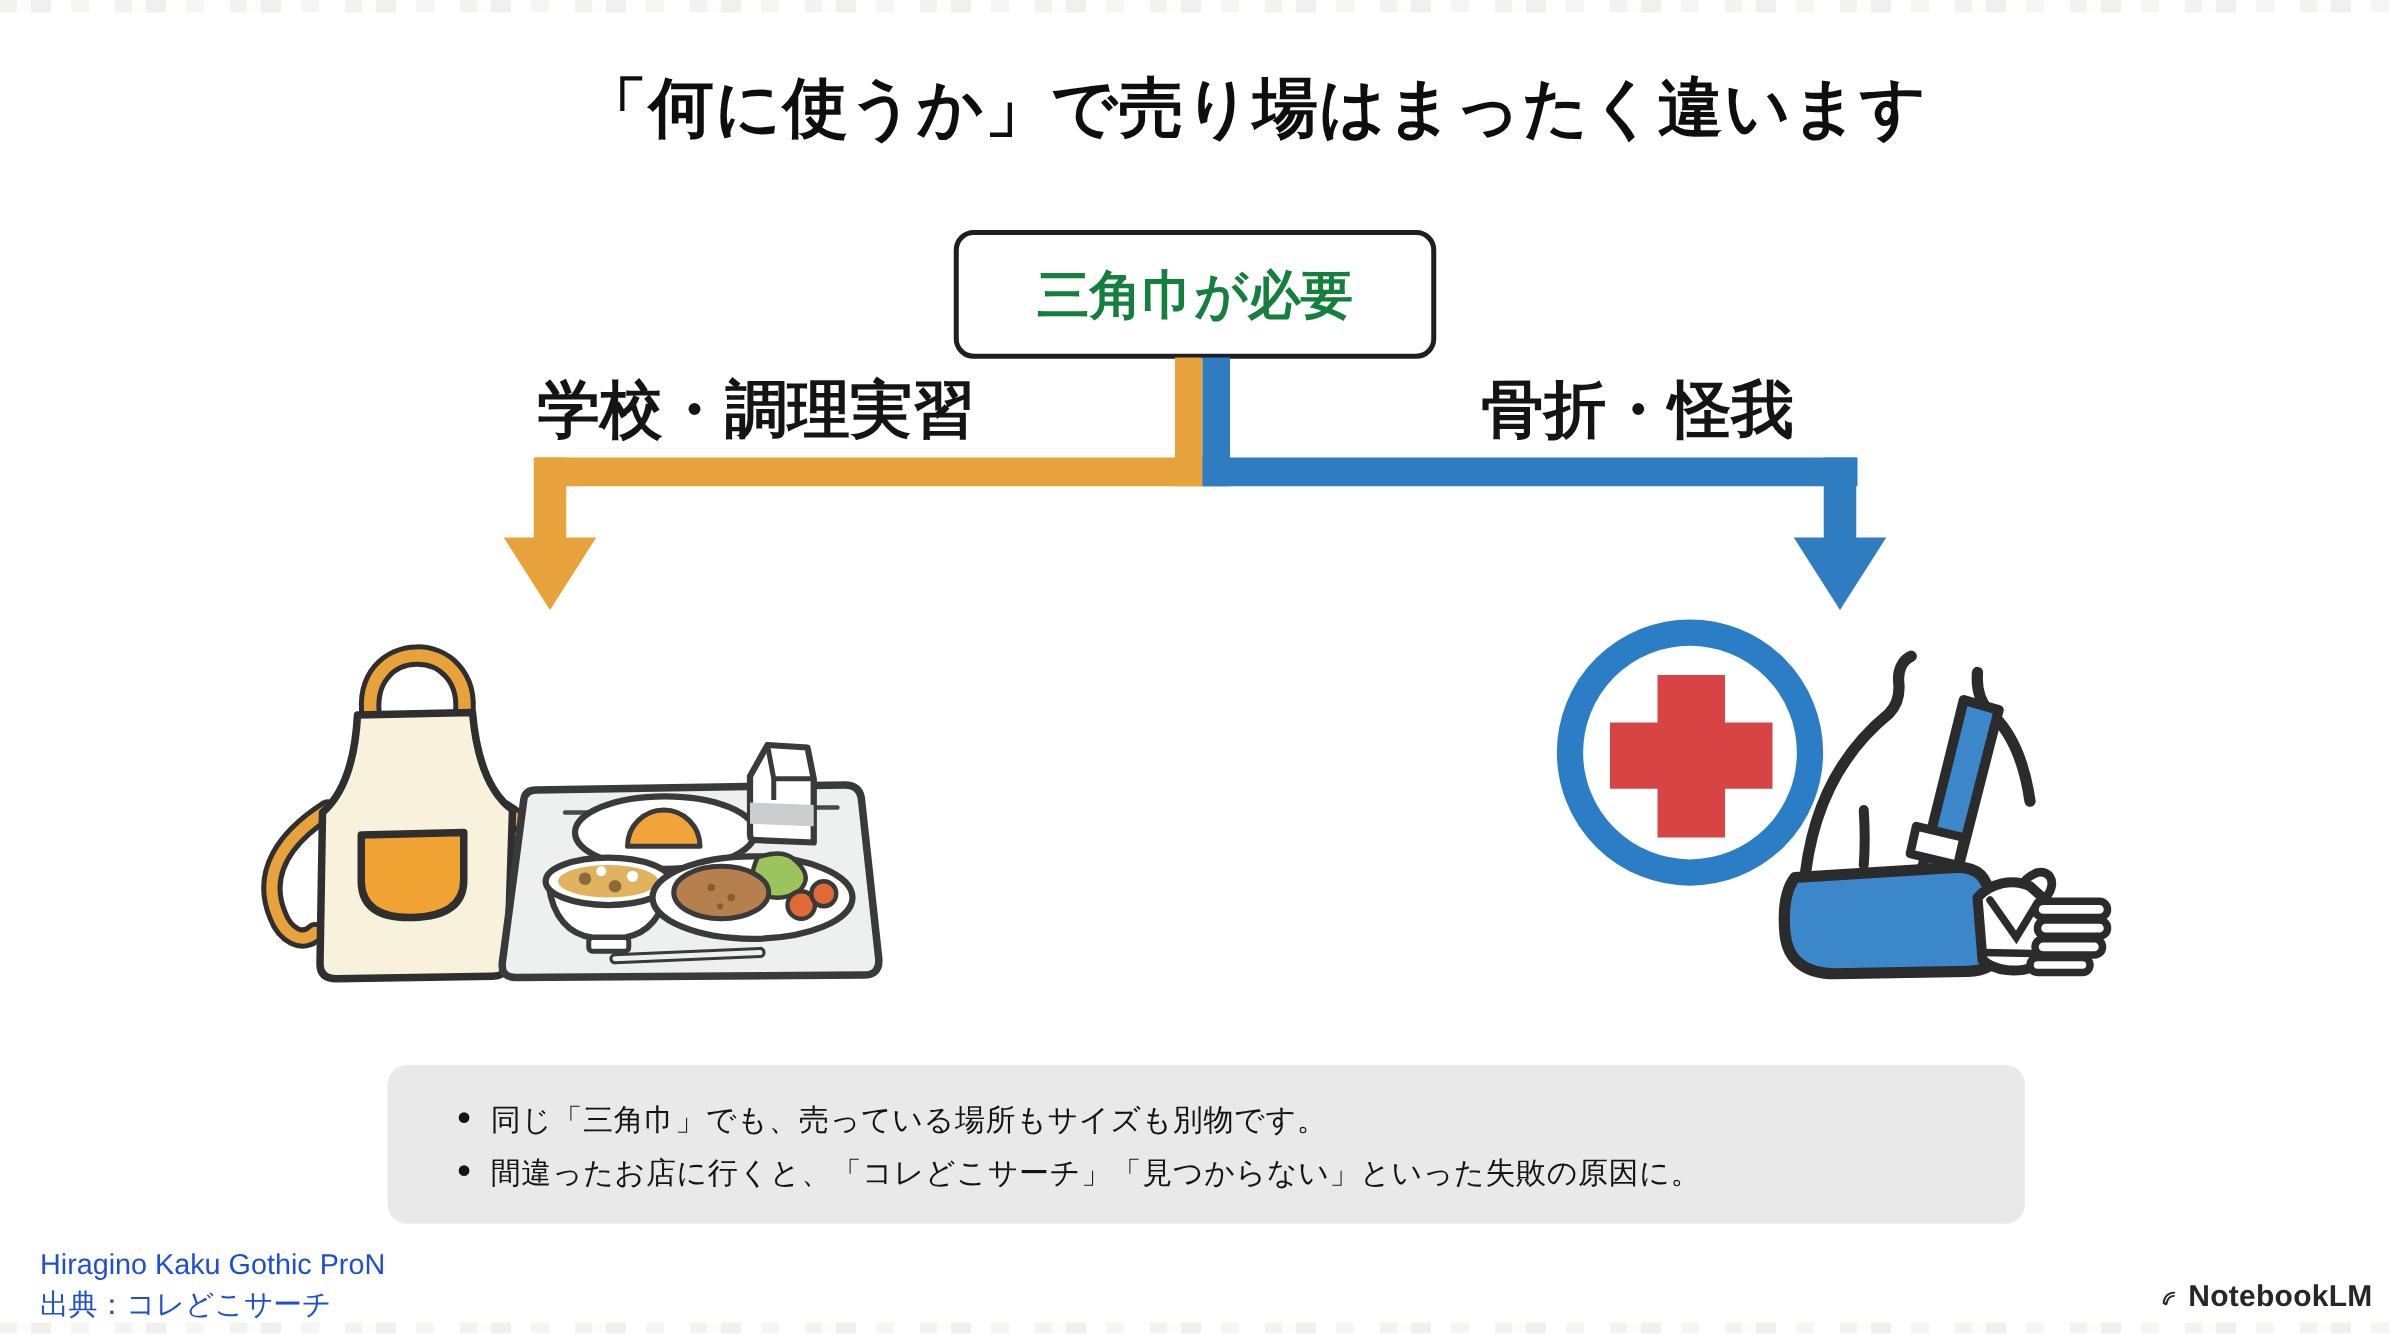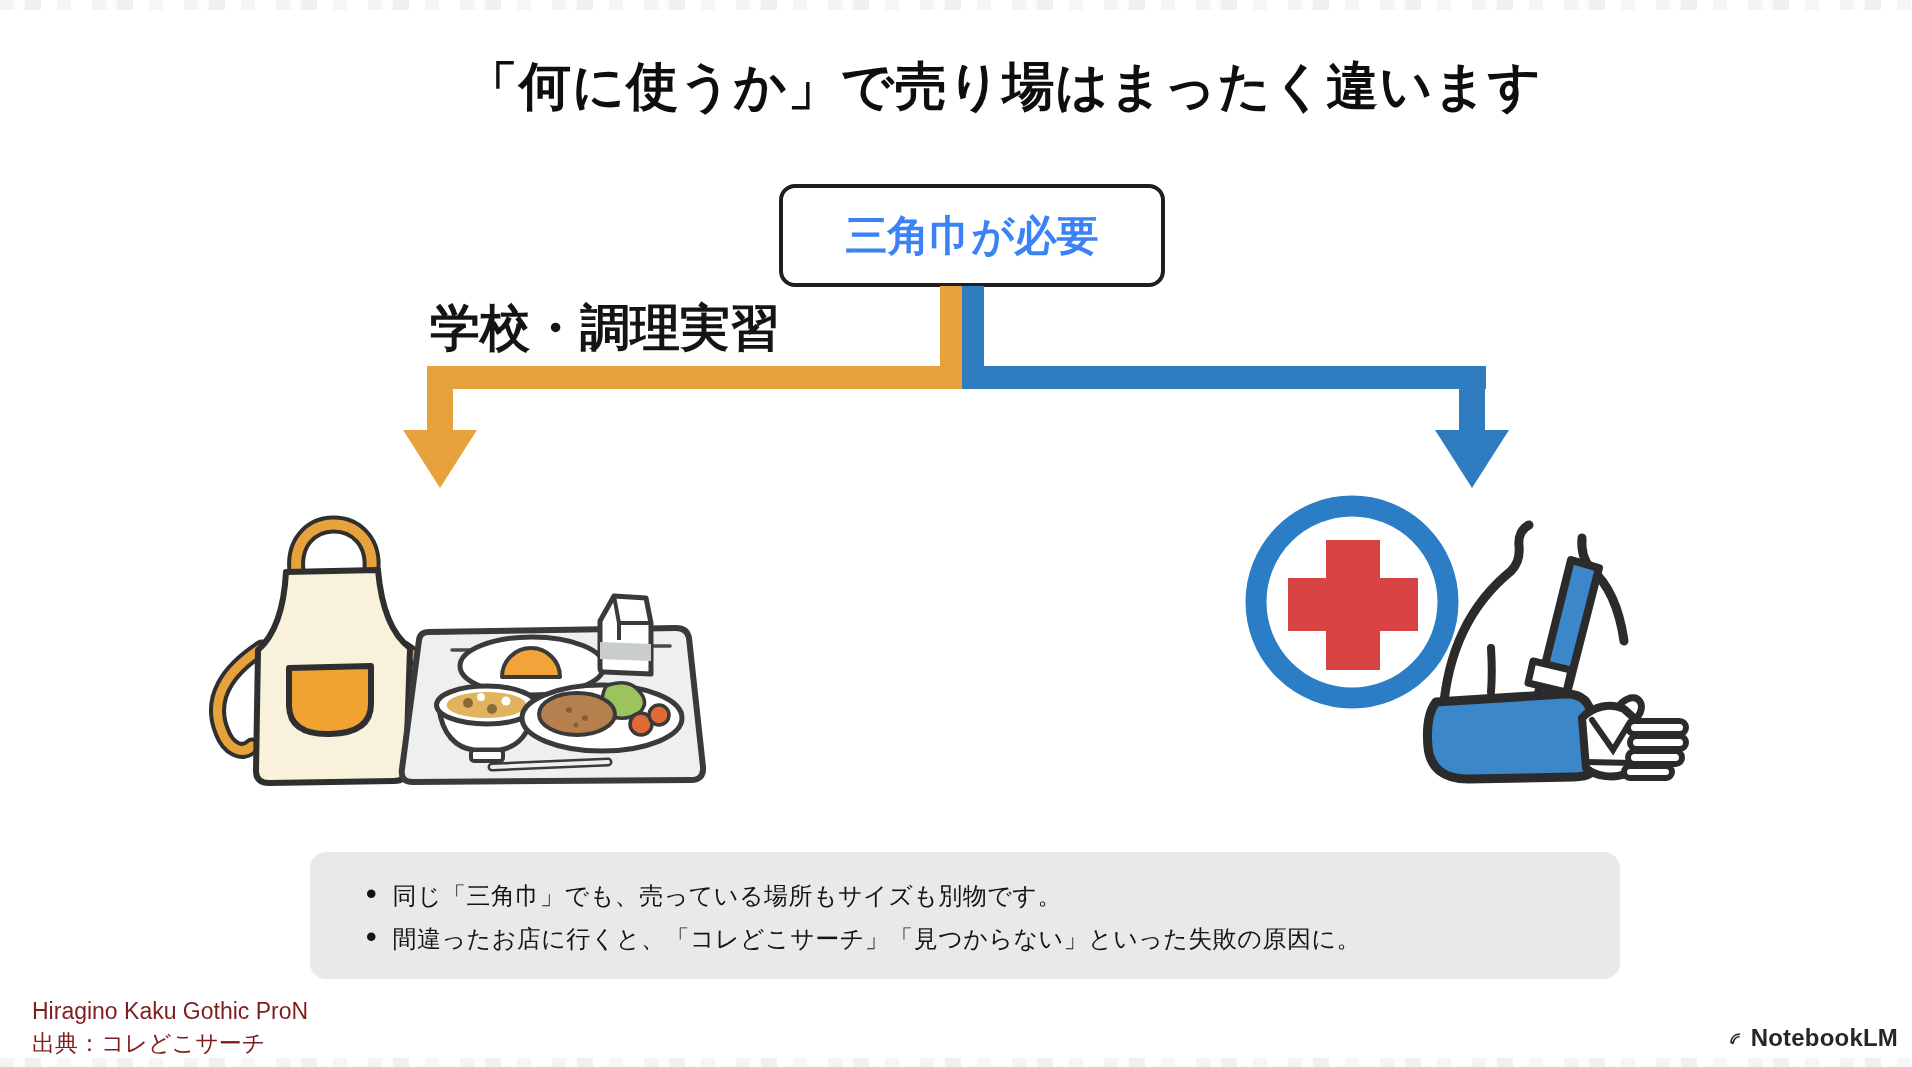--- a/index.html
+++ b/index.html
@@ -25,21 +25,21 @@
 
   .title {
     top:52px; left:0; width:1912px; text-align:center;
     font-size:52px; font-weight:800; letter-spacing:1px; color:#0e0e0e;margin-left:48px;
   }
 
   .root-box {
     left:763px; top:184px; width:386px; height:103px;
     background:#ffffff; border:4px solid #1f1f1f; border-radius:16px;
     display:flex; align-items:center; justify-content:center;
-    font-size:42px; font-weight:800; color:#3b82f6;margin-left:16px;
+    font-size:42px; font-weight:800; color:#15803d;
   }
 
   
   .stem-orange { left:940px; top:286px; width:22px; height:103px; background:#E8A23B; }
   .stem-blue   { left:962px; top:286px; width:22px; height:103px; background:#2F7CC1; }
   .bar-orange  { left:429px; top:366px; width:533px; height:23px; background:#E8A23B; }
   .bar-blue    { left:962px; top:366px; width:524px; height:23px; background:#2F7CC1; }
   .drop-orange { left:427px; top:366px; width:26px; height:66px; background:#E8A23B; }
   .drop-blue   { left:1459px; top:366px; width:26px; height:66px; background:#2F7CC1; }
   .head { width:0; height:0; border-left:37px solid transparent; border-right:37px solid transparent; }
@@ -60,21 +60,21 @@
   .notes-box {
     left:310px; top:852px; width:1310px; height:127px;
     background:#E9E9E9; border-radius:16px;
     display:flex; flex-direction:column; justify-content:center;
     gap:8px; padding-left:56px; padding-right:24px;
   }
   .note-row { display:flex; align-items:baseline; white-space:nowrap; }
   .note-bullet { font-size:30px; font-weight:700; margin-right:16px; color:#141414; }
   .note-text { font-size:24px; font-weight:400; color:#141414; letter-spacing:0.5px; }
 
-  .footer-left { left:32px; top:995px; font-size:23px; line-height:32px; color:#7f1d1d; }
+  .footer-left { left:32px; top:995px; font-size:23px; line-height:32px; color:#1d4ed8; }
   .brand {
     left:1728px; top:1018px; width:170px; height:34px;
     display:flex; align-items:flex-end; gap:7px;
   }
   .brand-text { font-size:24px; font-weight:700; color:#272727; letter-spacing:0.2px; }
 </style>
 </head>
 <body>
 
 <div class="canvas">
@@ -91,20 +91,21 @@
   <div class="abs stem-orange"></div>
   <div class="abs stem-blue"></div>
   <div class="abs bar-orange"></div>
   <div class="abs bar-blue"></div>
   <div class="abs drop-orange"></div>
   <div class="abs drop-blue"></div>
   <div class="abs head head-orange"></div>
   <div class="abs head head-blue"></div>
 
   <div class="abs branch-label left">学校・調理実習</div>
+  <div class="abs branch-label right">骨折・怪我</div>
 
   <svg class="abs illus illus-left" viewBox="0 0 520 330">
 
     <g>
       <path d="M62 168 C 28 190, 8 218, 22 252 C 28 268, 42 276, 52 266" fill="none" stroke="#2f2f2f" stroke-width="17" stroke-linecap="round"></path>
       <path d="M62 168 C 28 190, 8 218, 22 252 C 28 268, 42 276, 52 266" fill="none" stroke="#E8A23B" stroke-width="9" stroke-linecap="round"></path>
     </g>
 
     <g>
       <path d="M97 95 C 86 28, 180 28, 171 93" fill="none" stroke="#2f2f2f" stroke-width="18" stroke-linecap="round"></path>

